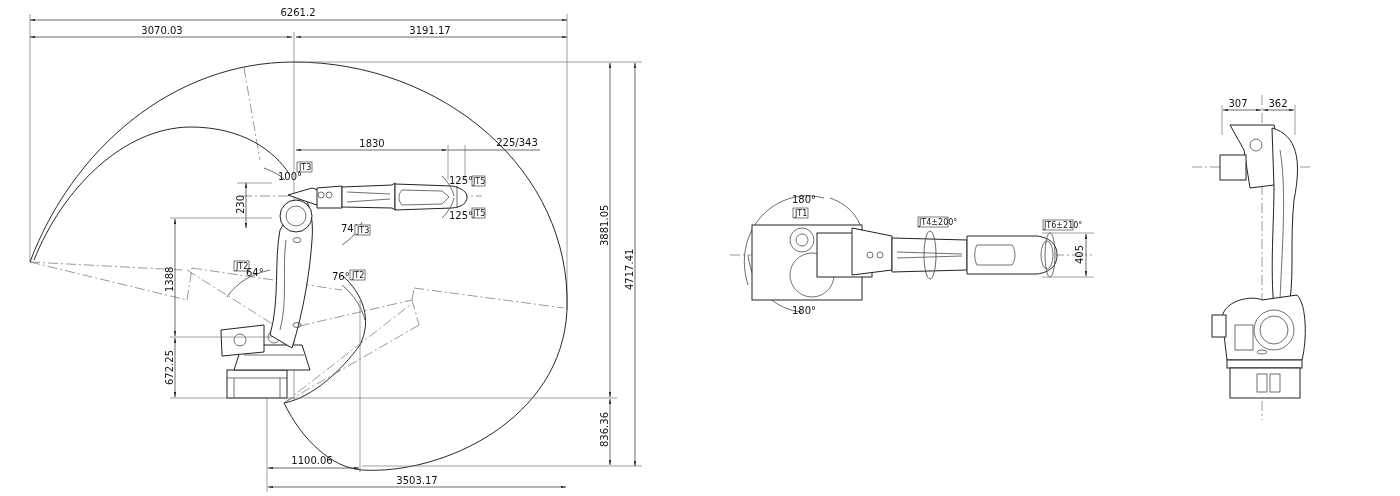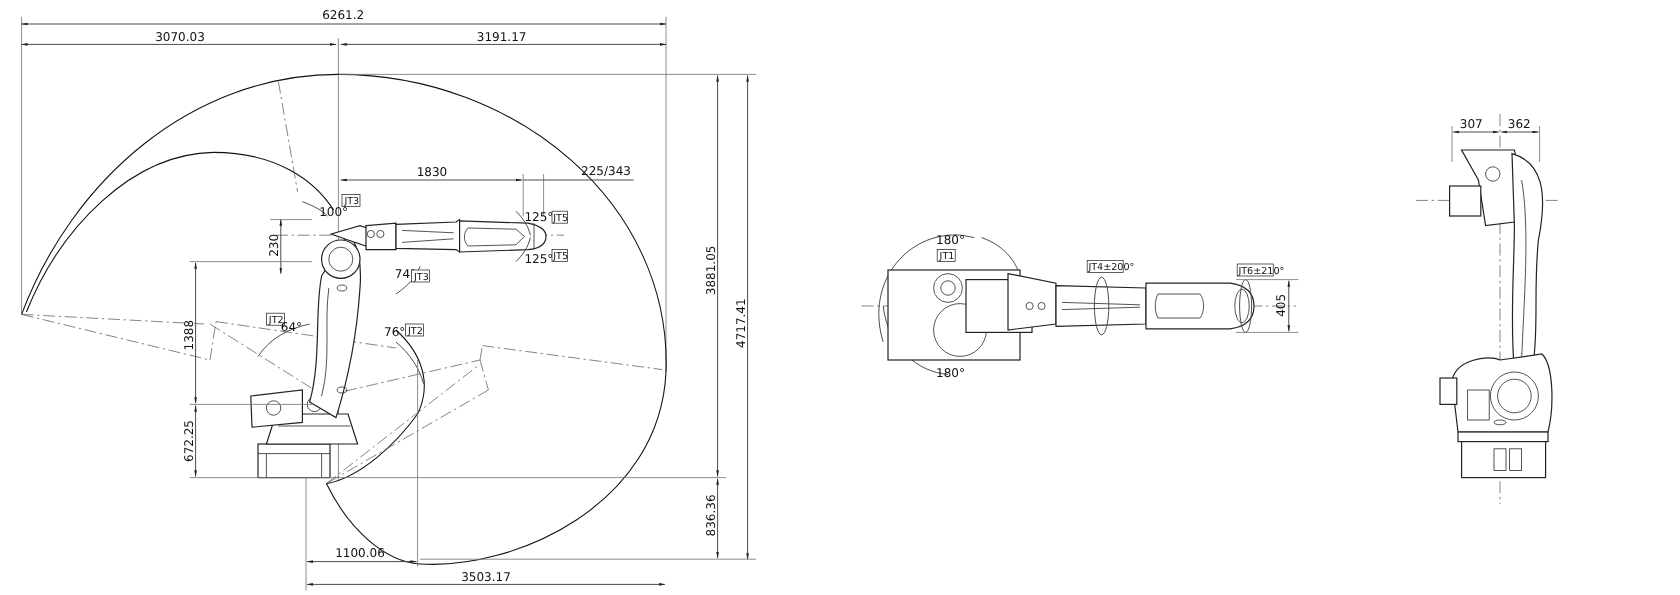--- a/index.html
+++ b/index.html
@@ -1,17 +1,17 @@
 <!DOCTYPE html>
 <html><head>
 <meta charset="utf-8">
 <style>
   html, body { margin: 0; padding: 0; background: #ffffff; }
   body { width: 1400px; height: 496px; overflow: hidden; font-family: "Liberation Sans", sans-serif; }
-  #canvas { position: absolute; left: 0; top: 0; width: 1142px; height: 496px; }
+  #canvas { position: absolute; left: 12px; top: 0; width: 1142px; height: 496px; }
   svg text { font-family: "DejaVu Sans", sans-serif; fill: #111; }
   .dim { stroke: #444; stroke-width: 0.8; fill: none; }
   .ext { stroke: #777; stroke-width: 0.7; fill: none; }
   .env { stroke: #111; stroke-width: 0.9; fill: none; }
   .chain { stroke: #555; stroke-width: 0.6; fill: none; stroke-dasharray: 10 3 2 3; }
   .part { stroke: #222; stroke-width: 1; fill: #fff; }
   .partl { stroke: #333; stroke-width: 0.7; fill: none; }
   .tag { stroke: #222; stroke-width: 0.6; fill: #fff; }
   .lbl { font-size: 10px; }
   .tagt { font-size: 8px; }

